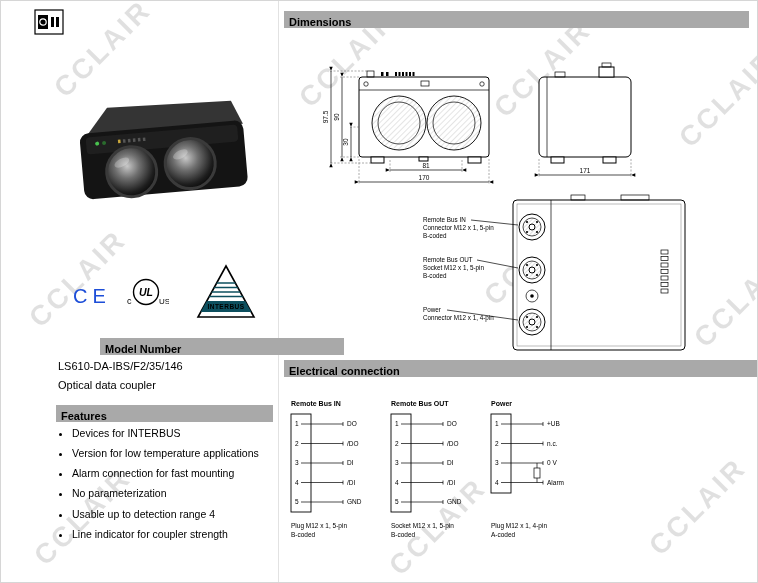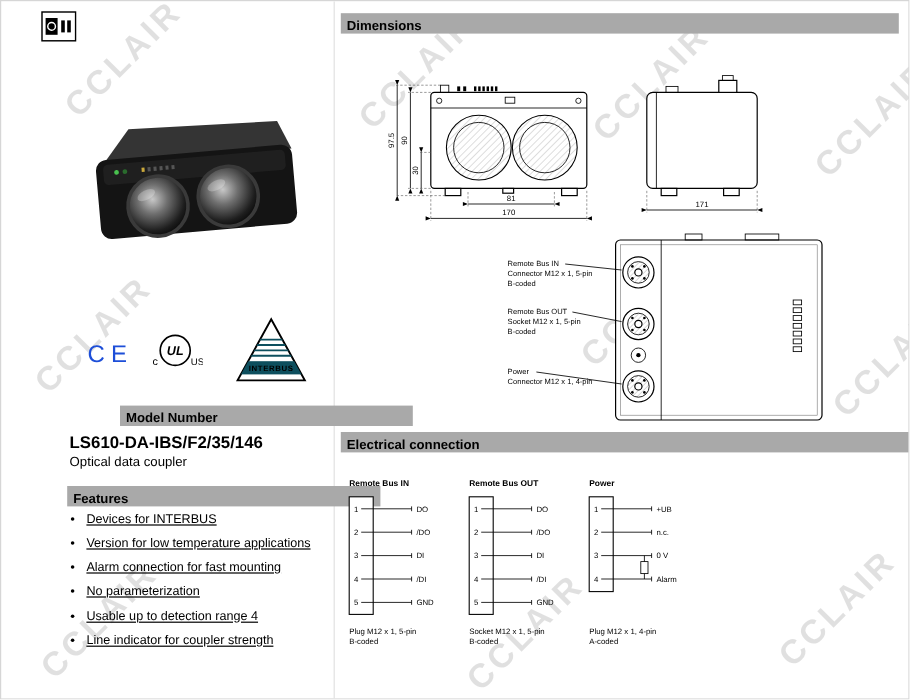--- a/index.html
+++ b/index.html
@@ -17,30 +17,30 @@
   .wm7{left:680px;top:282px}.wm8{left:20px;top:500px}.wm9{left:375px;top:510px}
   .wm10{left:635px;top:490px}
   .divider { position:absolute; left:277px; top:0; width:1px; height:583px; background:#e2e2e2; }
   .bar {
     position:absolute; background:#a9a9a9; height:17px; display:flex; align-items:flex-end;
     padding-left:5px; font-size:11px; font-weight:700; box-sizing:border-box; z-index:2;
   }
   .bar-dimensions { left:283px; top:10px; width:465px; }
   .bar-electrical { left:283px; top:359px; width:537px; }
   .bar-model { left:55px; top:337px; width:244px;margin-left:44px; }
-  .bar-features { left:55px; top:404px; width:261px; }
+  .bar-features { left:55px; top:404px; width:217px; }
   .device-icon { position:absolute; left:33px; top:8px; z-index:2; }
   .product-photo { position:absolute; left:66px; top:84px; z-index:2; }
   .ce-mark { position:absolute; left:72px; top:284px; font-size:20px; letter-spacing:5px; color:#1d4ed8; z-index:2; }
   .ul-mark { position:absolute; left:122px; top:274px; z-index:2; }
   .interbus-logo { position:absolute; left:194px; top:262px; z-index:2; }
-  .model-number { position:absolute; left:57px; top:359px; font-size:14px; font-weight:700; z-index:2; }
+  .model-number { position:absolute; left:57px; top:359px; font-size:11px; font-weight:400; z-index:2; }
   .model-desc { position:absolute; left:57px; top:378px; font-size:11px; z-index:2; }
   .features-list { position:absolute; left:57px; top:426px; width:208px; margin:0; padding:0 0 0 14px; font-size:10.5px; z-index:2; }
-  .features-list li { margin-bottom:7px; line-height:1.25;text-decoration:underline; }
+  .features-list li { margin-bottom:7px; line-height:1.25; }
   .fig-front { position:absolute; left:308px; top:56px; z-index:2; }
   .fig-side  { position:absolute; left:520px; top:56px; z-index:2; }
   .fig-rear  { position:absolute; left:420px; top:193px; z-index:2; }
   .diagrams { position:absolute; left:288px; top:399px; display:flex; gap:8px; z-index:2; }
   .diag { width:92px; }
   .diag-title { font-size:7px; font-weight:700; margin:0 0 3px 2px; height:9px; }
   .diag-caption { font-size:6.5px; line-height:1.35; margin:2px 0 0 2px; }
   svg text { font-family:"Liberation Sans", sans-serif; fill:#000; }
   .thin  { stroke:#000; stroke-width:0.7; fill:none; }
   .dash  { stroke:#555; stroke-width:0.5; fill:none; stroke-dasharray:2 1.5; }

